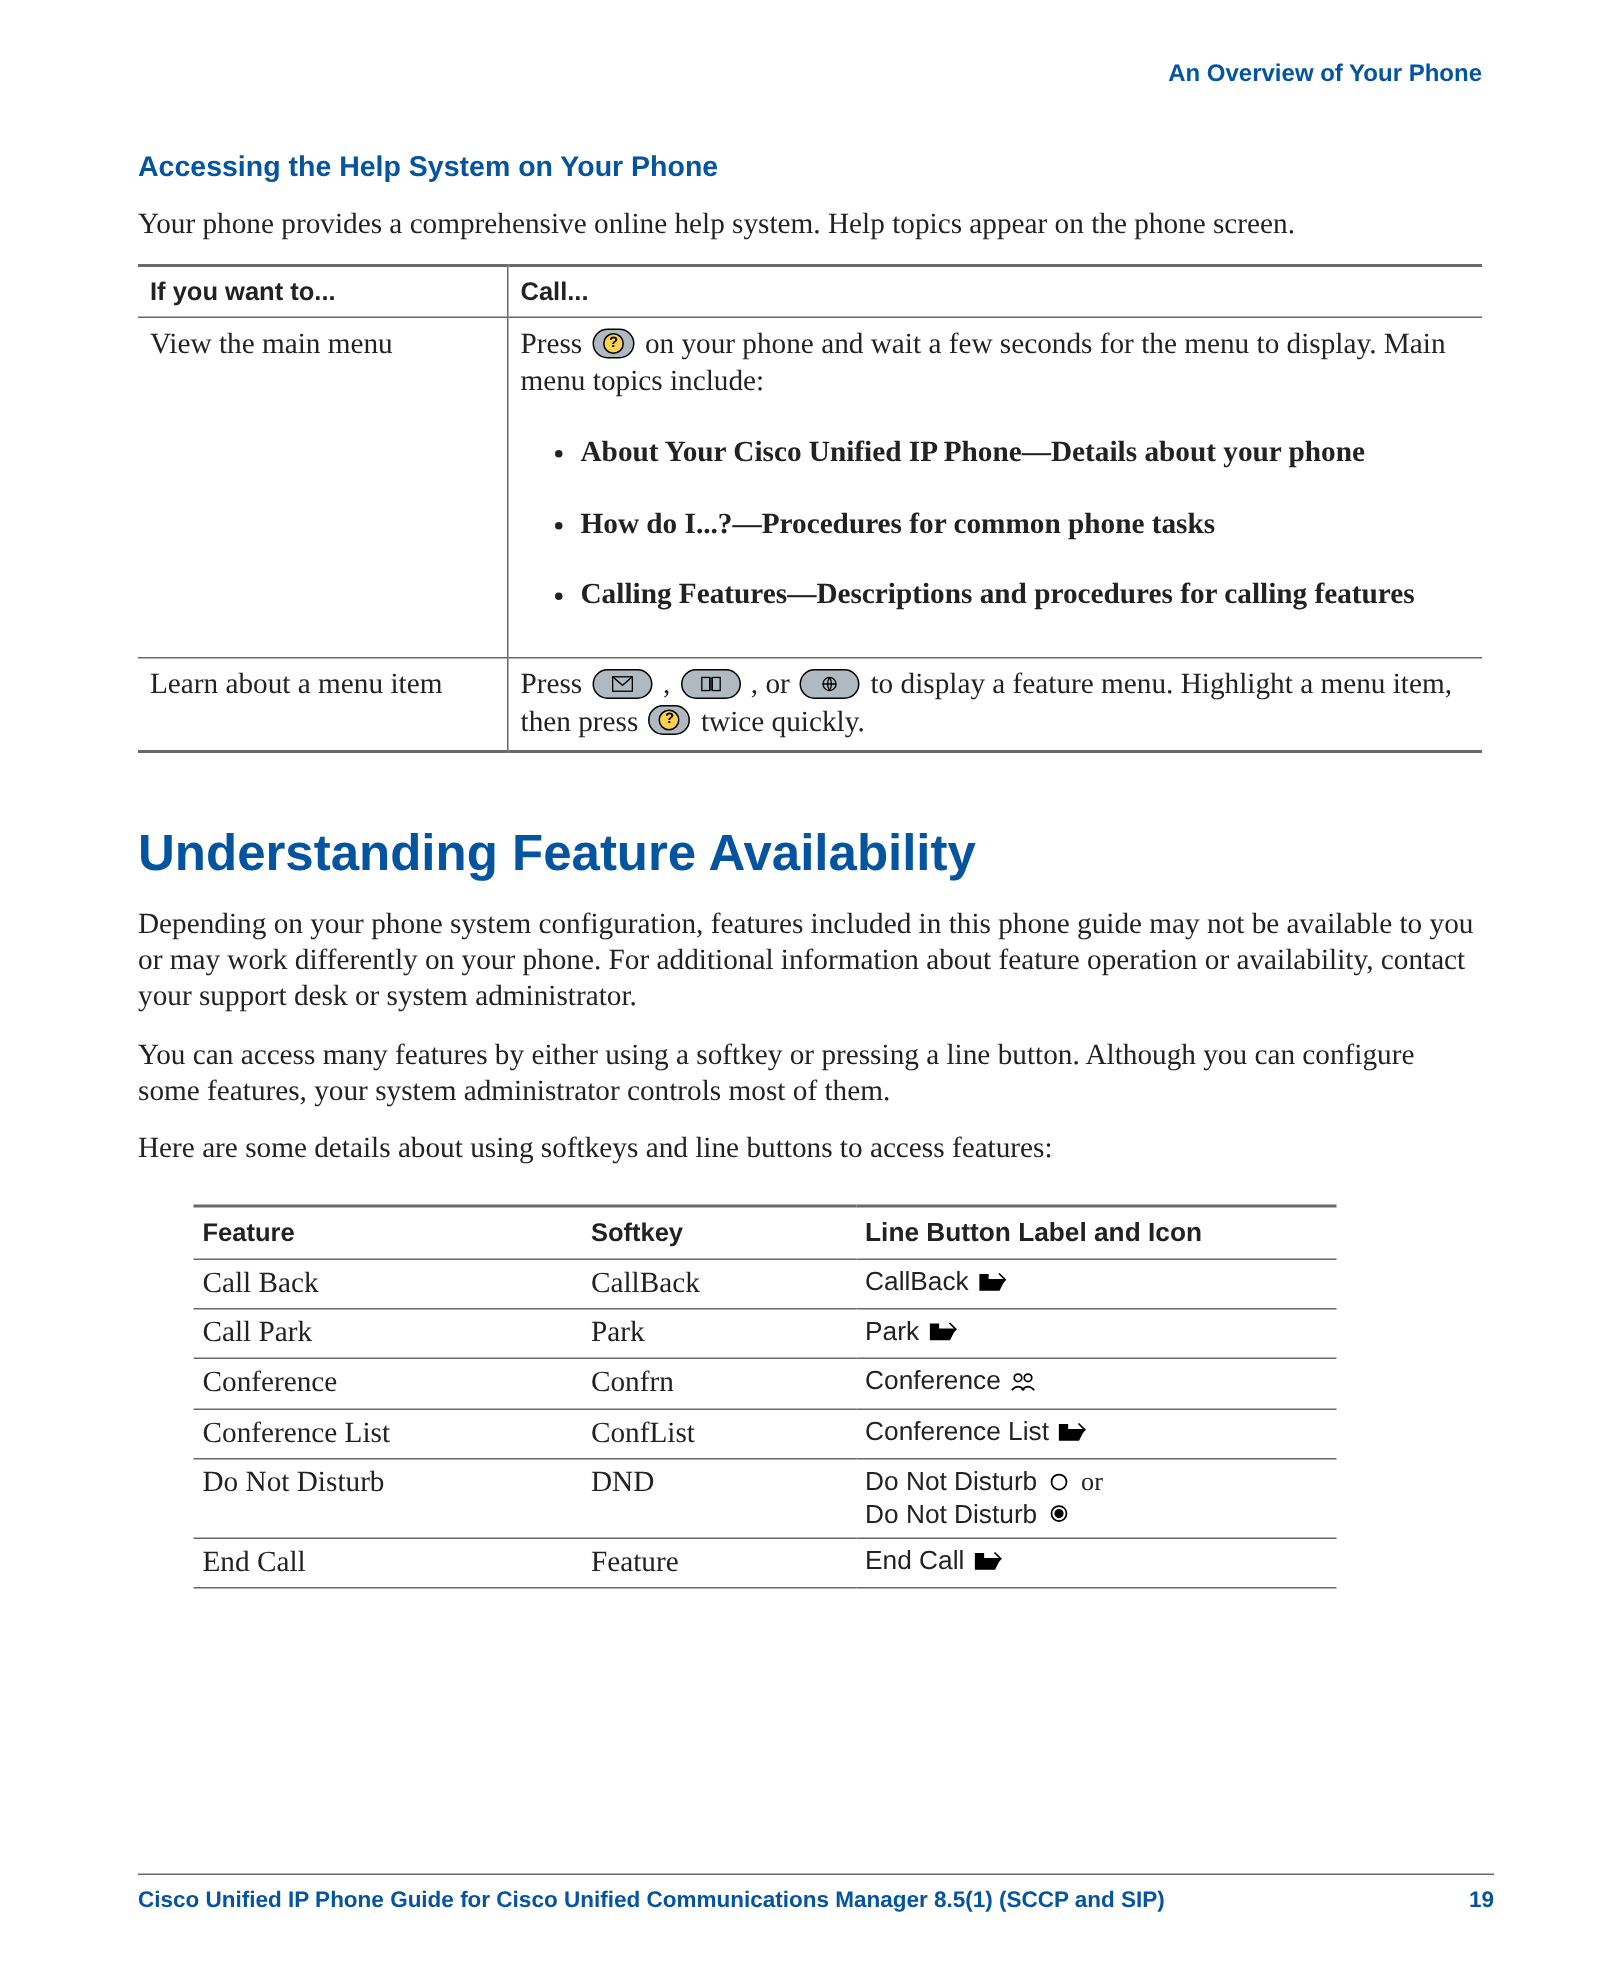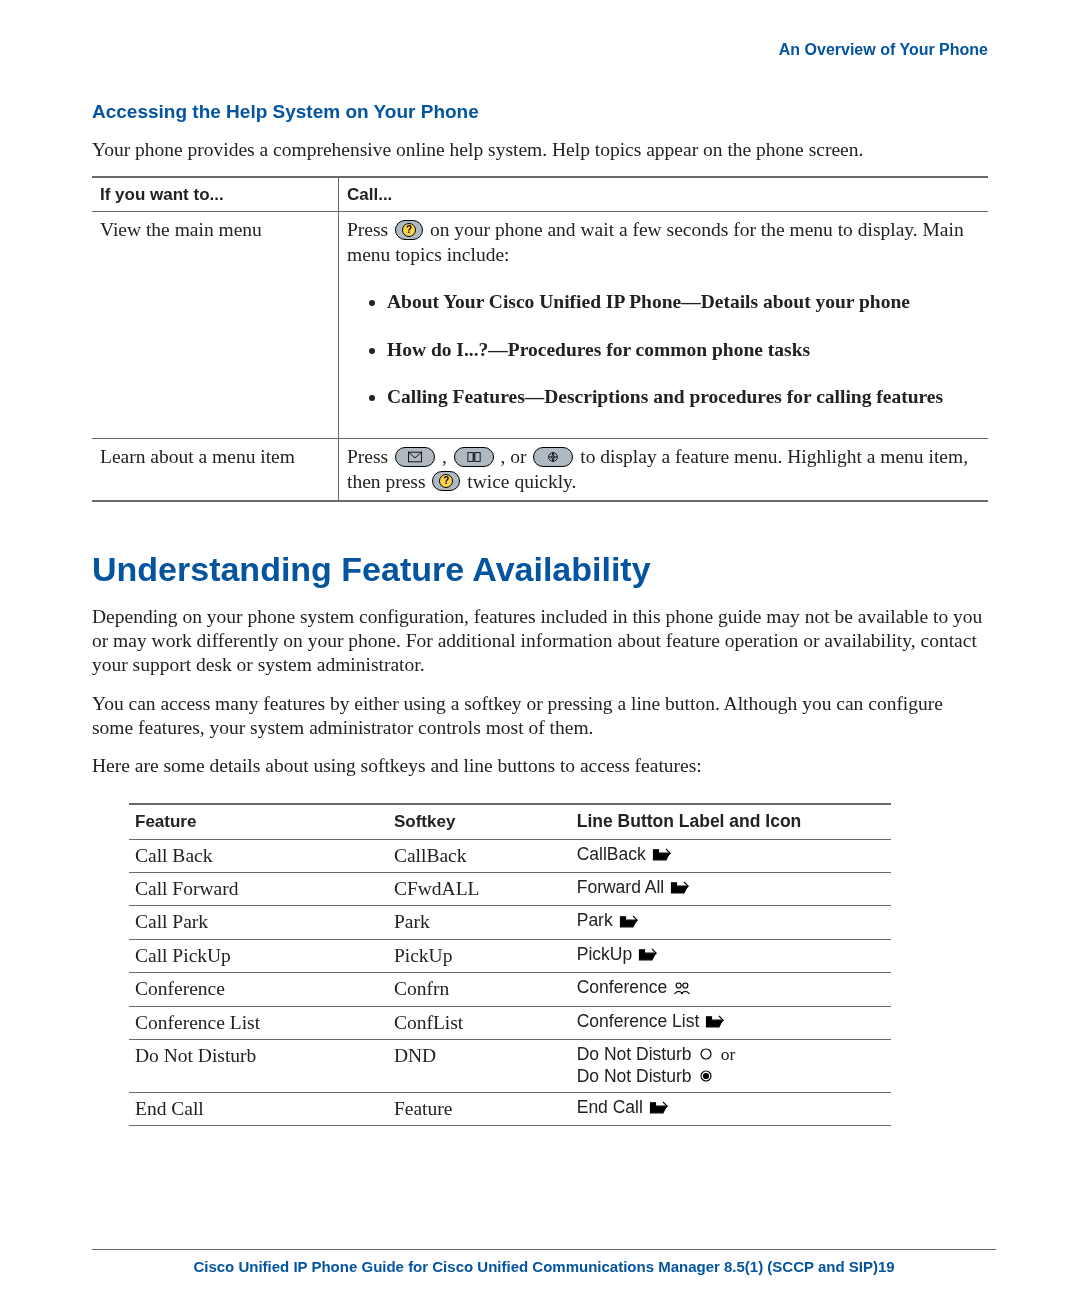--- a/index.html
+++ b/index.html
@@ -145,21 +145,21 @@
   .phone-ico svg{width:100%;height:100%;}
 
   .sans{font-family:Arial,Helvetica,sans-serif;}
 
   footer{
     position:absolute;
     left:92px;right:84px;bottom:34px;
     border-top:1px solid var(--rule);
     padding-top:8px;
     display:flex;
-    justify-content:center;
+    justify-content:space-between;
     align-items:baseline;
     font-family:Arial,Helvetica,sans-serif;
     font-weight:700;
     font-size:15px;
     color:var(--cisco-blue);
   }
 </style>
 </head>
 <body>
 
@@ -240,39 +240,23 @@
     <tbody id="feat-body">
       <tr>
         <td>Call Back</td>
         <td>CallBack</td>
         <td class="lbl"><span>CallBack </span><span class="phone-ico"><svg viewBox="0 0 24 18">
               <path d="M3 4 L9 4 L9 8 L22 8 L18 16 L3 16 Z" fill="#000" stroke="#000" stroke-width="1.4"></path>
               <path d="M18 3 L23 8 L18 13" fill="none" stroke="#000" stroke-width="1.4"></path>
             </svg></span></td>
       </tr>
       <tr>
-        <td>Call Forward</td>
-        <td>CFwdALL</td>
-        <td class="lbl"><span>Forward All </span><span class="phone-ico"><svg viewBox="0 0 24 18">
-              <path d="M3 4 L9 4 L9 8 L22 8 L18 16 L3 16 Z" fill="#000" stroke="#000" stroke-width="1.4"></path>
-              <path d="M18 3 L23 8 L18 13" fill="none" stroke="#000" stroke-width="1.4"></path>
-            </svg></span></td>
-      </tr>
-      <tr>
         <td>Call Park</td>
         <td>Park</td>
         <td class="lbl"><span>Park </span><span class="phone-ico"><svg viewBox="0 0 24 18">
-              <path d="M3 4 L9 4 L9 8 L22 8 L18 16 L3 16 Z" fill="#000" stroke="#000" stroke-width="1.4"></path>
-              <path d="M18 3 L23 8 L18 13" fill="none" stroke="#000" stroke-width="1.4"></path>
-            </svg></span></td>
-      </tr>
-      <tr>
-        <td>Call PickUp</td>
-        <td>PickUp</td>
-        <td class="lbl"><span>PickUp </span><span class="phone-ico"><svg viewBox="0 0 24 18">
               <path d="M3 4 L9 4 L9 8 L22 8 L18 16 L3 16 Z" fill="#000" stroke="#000" stroke-width="1.4"></path>
               <path d="M18 3 L23 8 L18 13" fill="none" stroke="#000" stroke-width="1.4"></path>
             </svg></span></td>
       </tr>
       <tr>
         <td>Conference</td>
         <td>Confrn</td>
         <td class="lbl"><span>Conference </span><span class="phone-ico"><svg viewBox="0 0 24 18">
               <circle cx="8" cy="6" r="3" fill="none" stroke="#000" stroke-width="1.4"></circle>
               <circle cx="16" cy="6" r="3" fill="none" stroke="#000" stroke-width="1.4"></circle>

